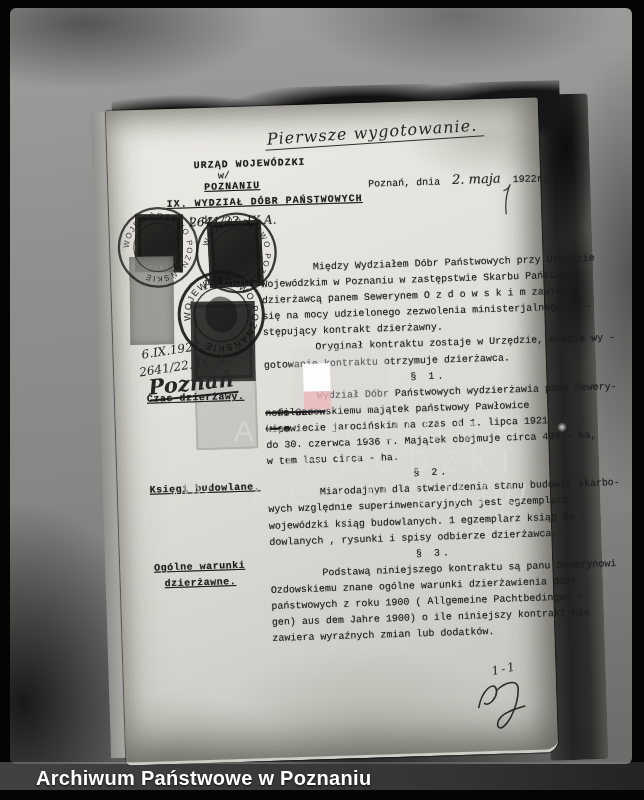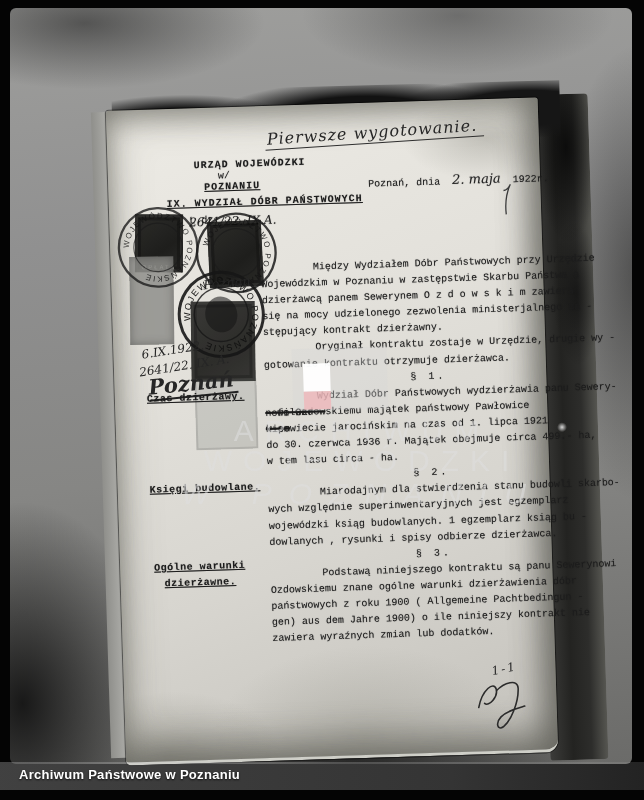--- a/index.html
+++ b/index.html
@@ -105,21 +105,21 @@
   .pagemark{left:368px;top:563px;font-size:12px;transform:rotate(-10deg);letter-spacing:2px;}
   .sig{left:350px;top:578px;}
   
   .watermark{position:absolute;left:92px;top:416px;width:540px;text-align:center;
       color:var(--wm,rgba(223,223,223,.55));pointer-events:none;z-index:40;
       font-family:"Liberation Sans",sans-serif;font-weight:normal;}
   .wm1{font-size:30px;letter-spacing:11px;line-height:30px;}
   .wm2{font-size:30px;letter-spacing:17px;line-height:30px;margin-top:3px;font-style:italic;}
   .footer-bar{position:absolute;left:0;top:762px;width:644px;height:28px;z-index:50;
       background:linear-gradient(90deg,rgba(205,205,205,.30),rgba(190,190,190,.26) 70%,rgba(160,160,160,.20));}
-  .footer-label{position:absolute;left:19px;top:5px;color:#fff;font-weight:bold;font-size:13px;
+  .footer-label{position:absolute;left:36px;top:5px;color:#fff;font-weight:bold;font-size:20px;
       letter-spacing:.3px;text-shadow:0 1px 2px rgba(0,0,0,.8);}
   .hiddefs{position:absolute;width:0;height:0;}
 </style>
 </head>
 <body>
 
 <div id="canvas">
 
   <svg class="hiddefs" aria-hidden="true">
       <defs>

